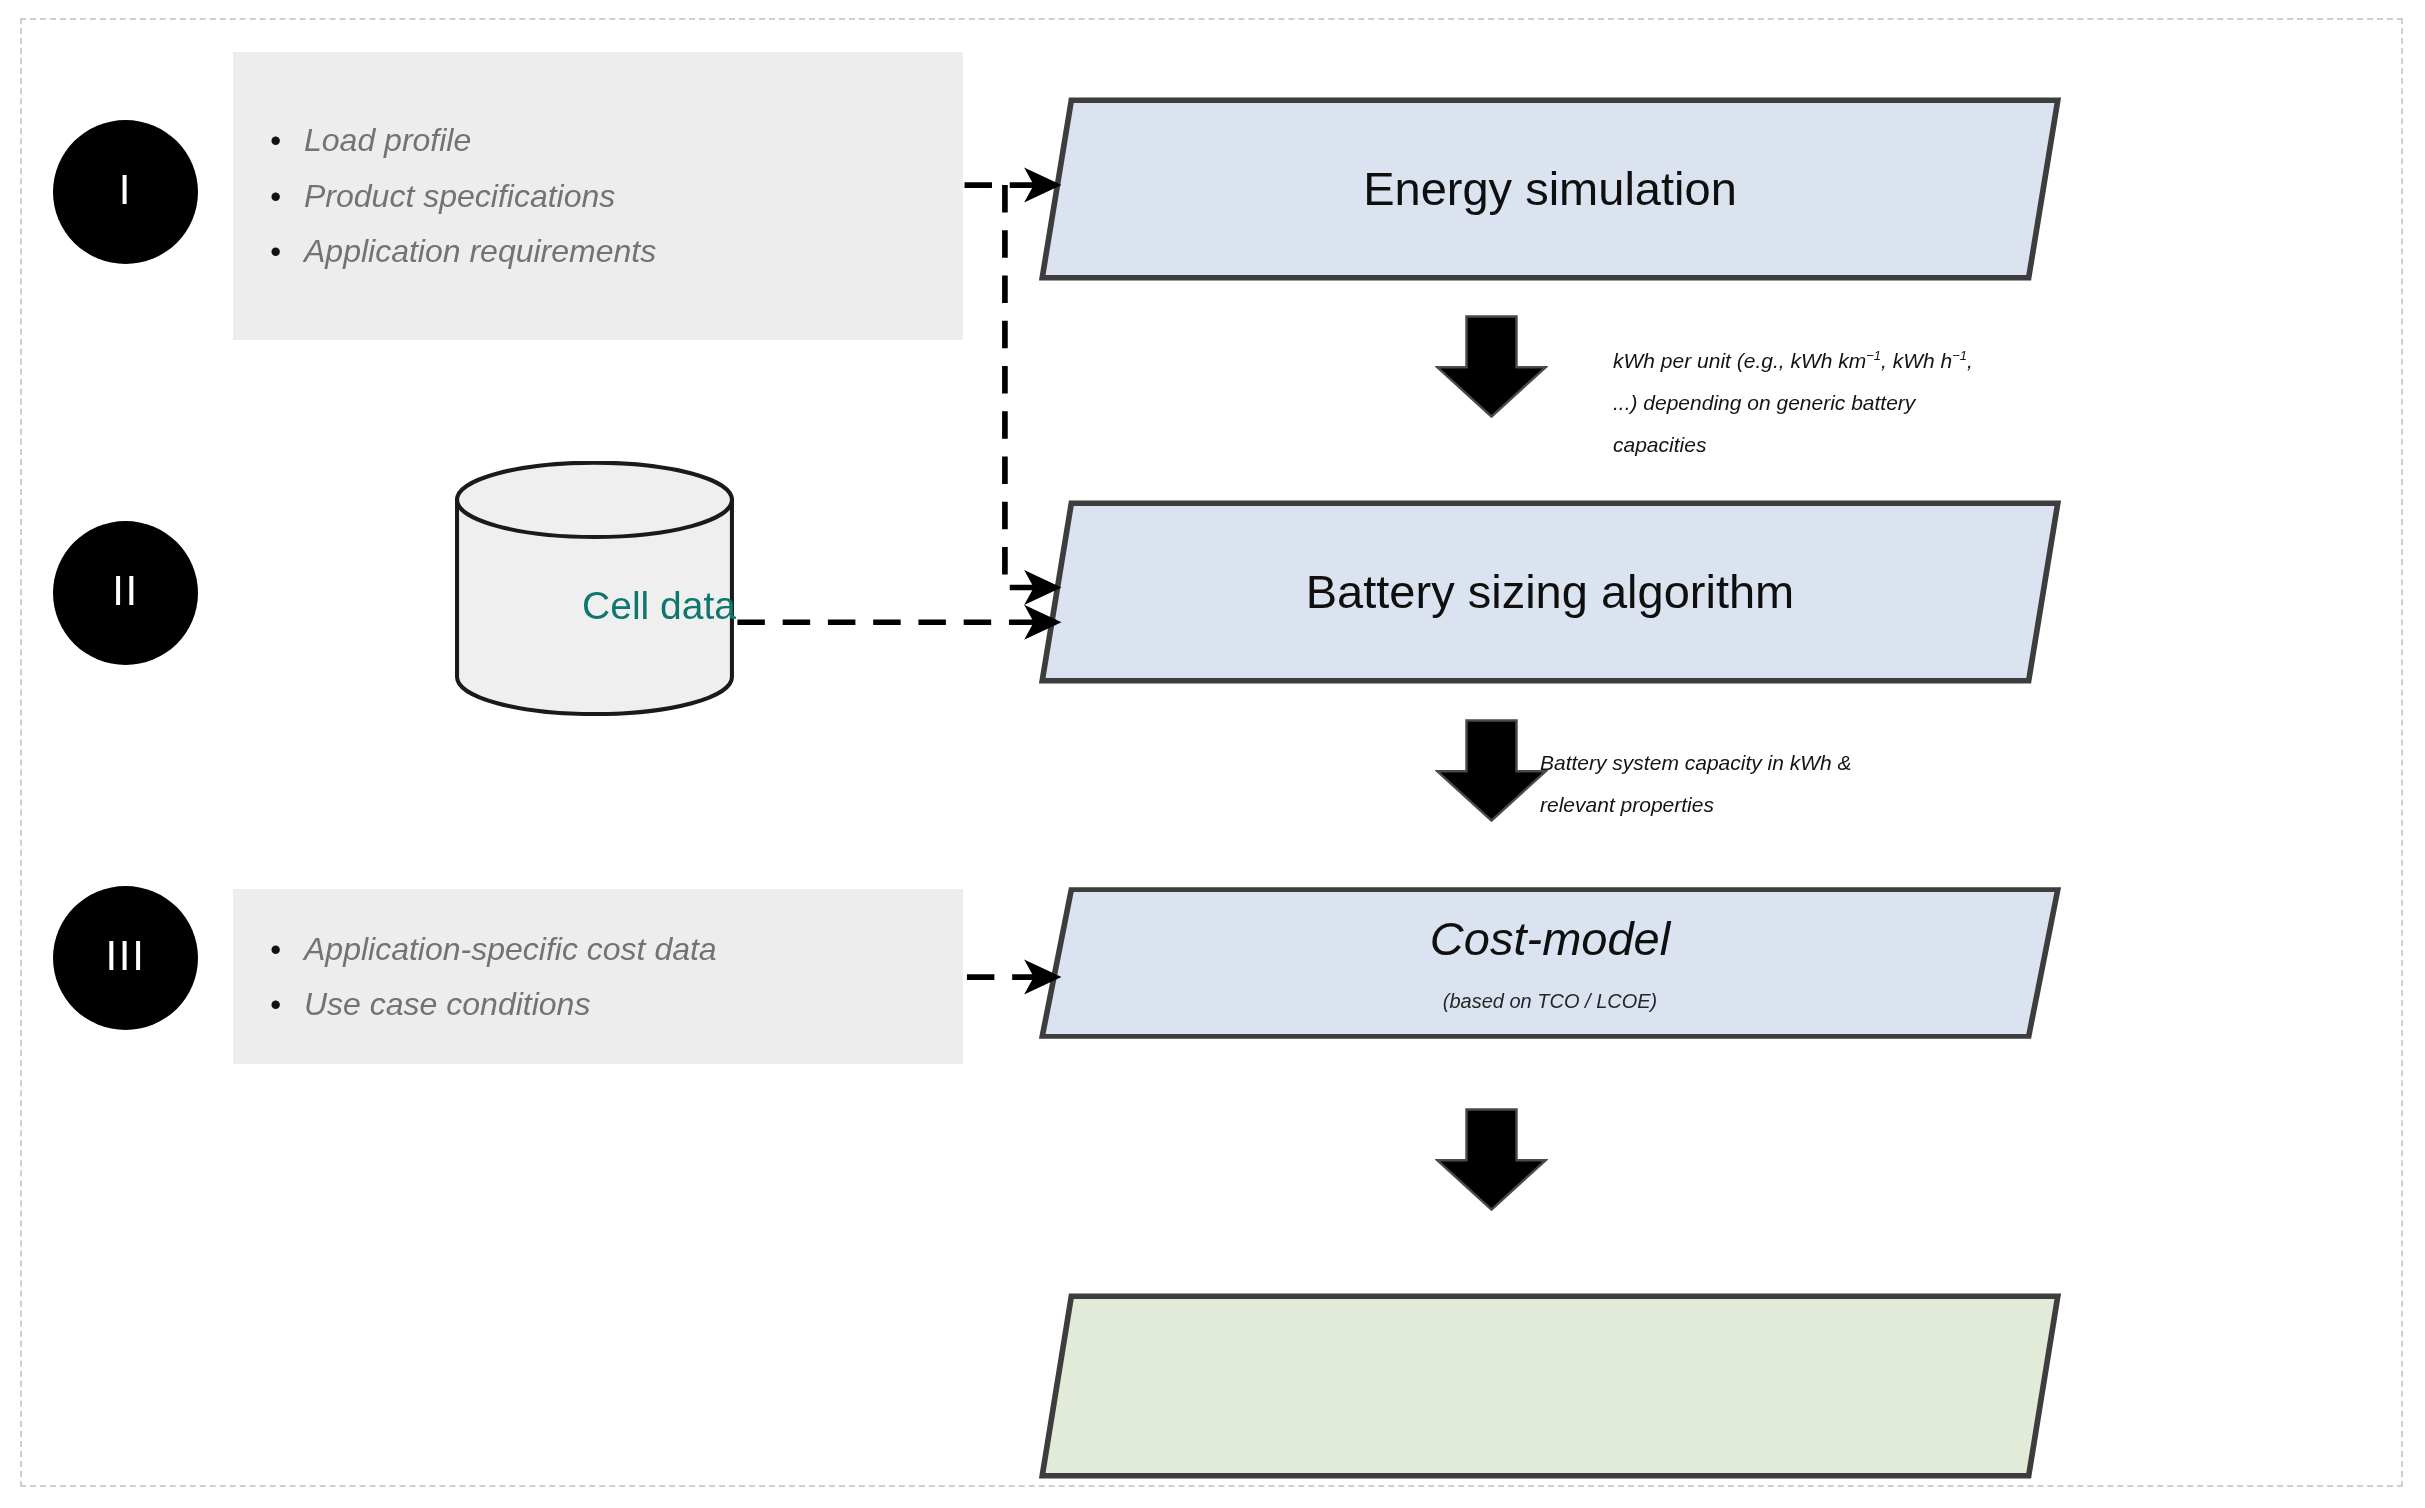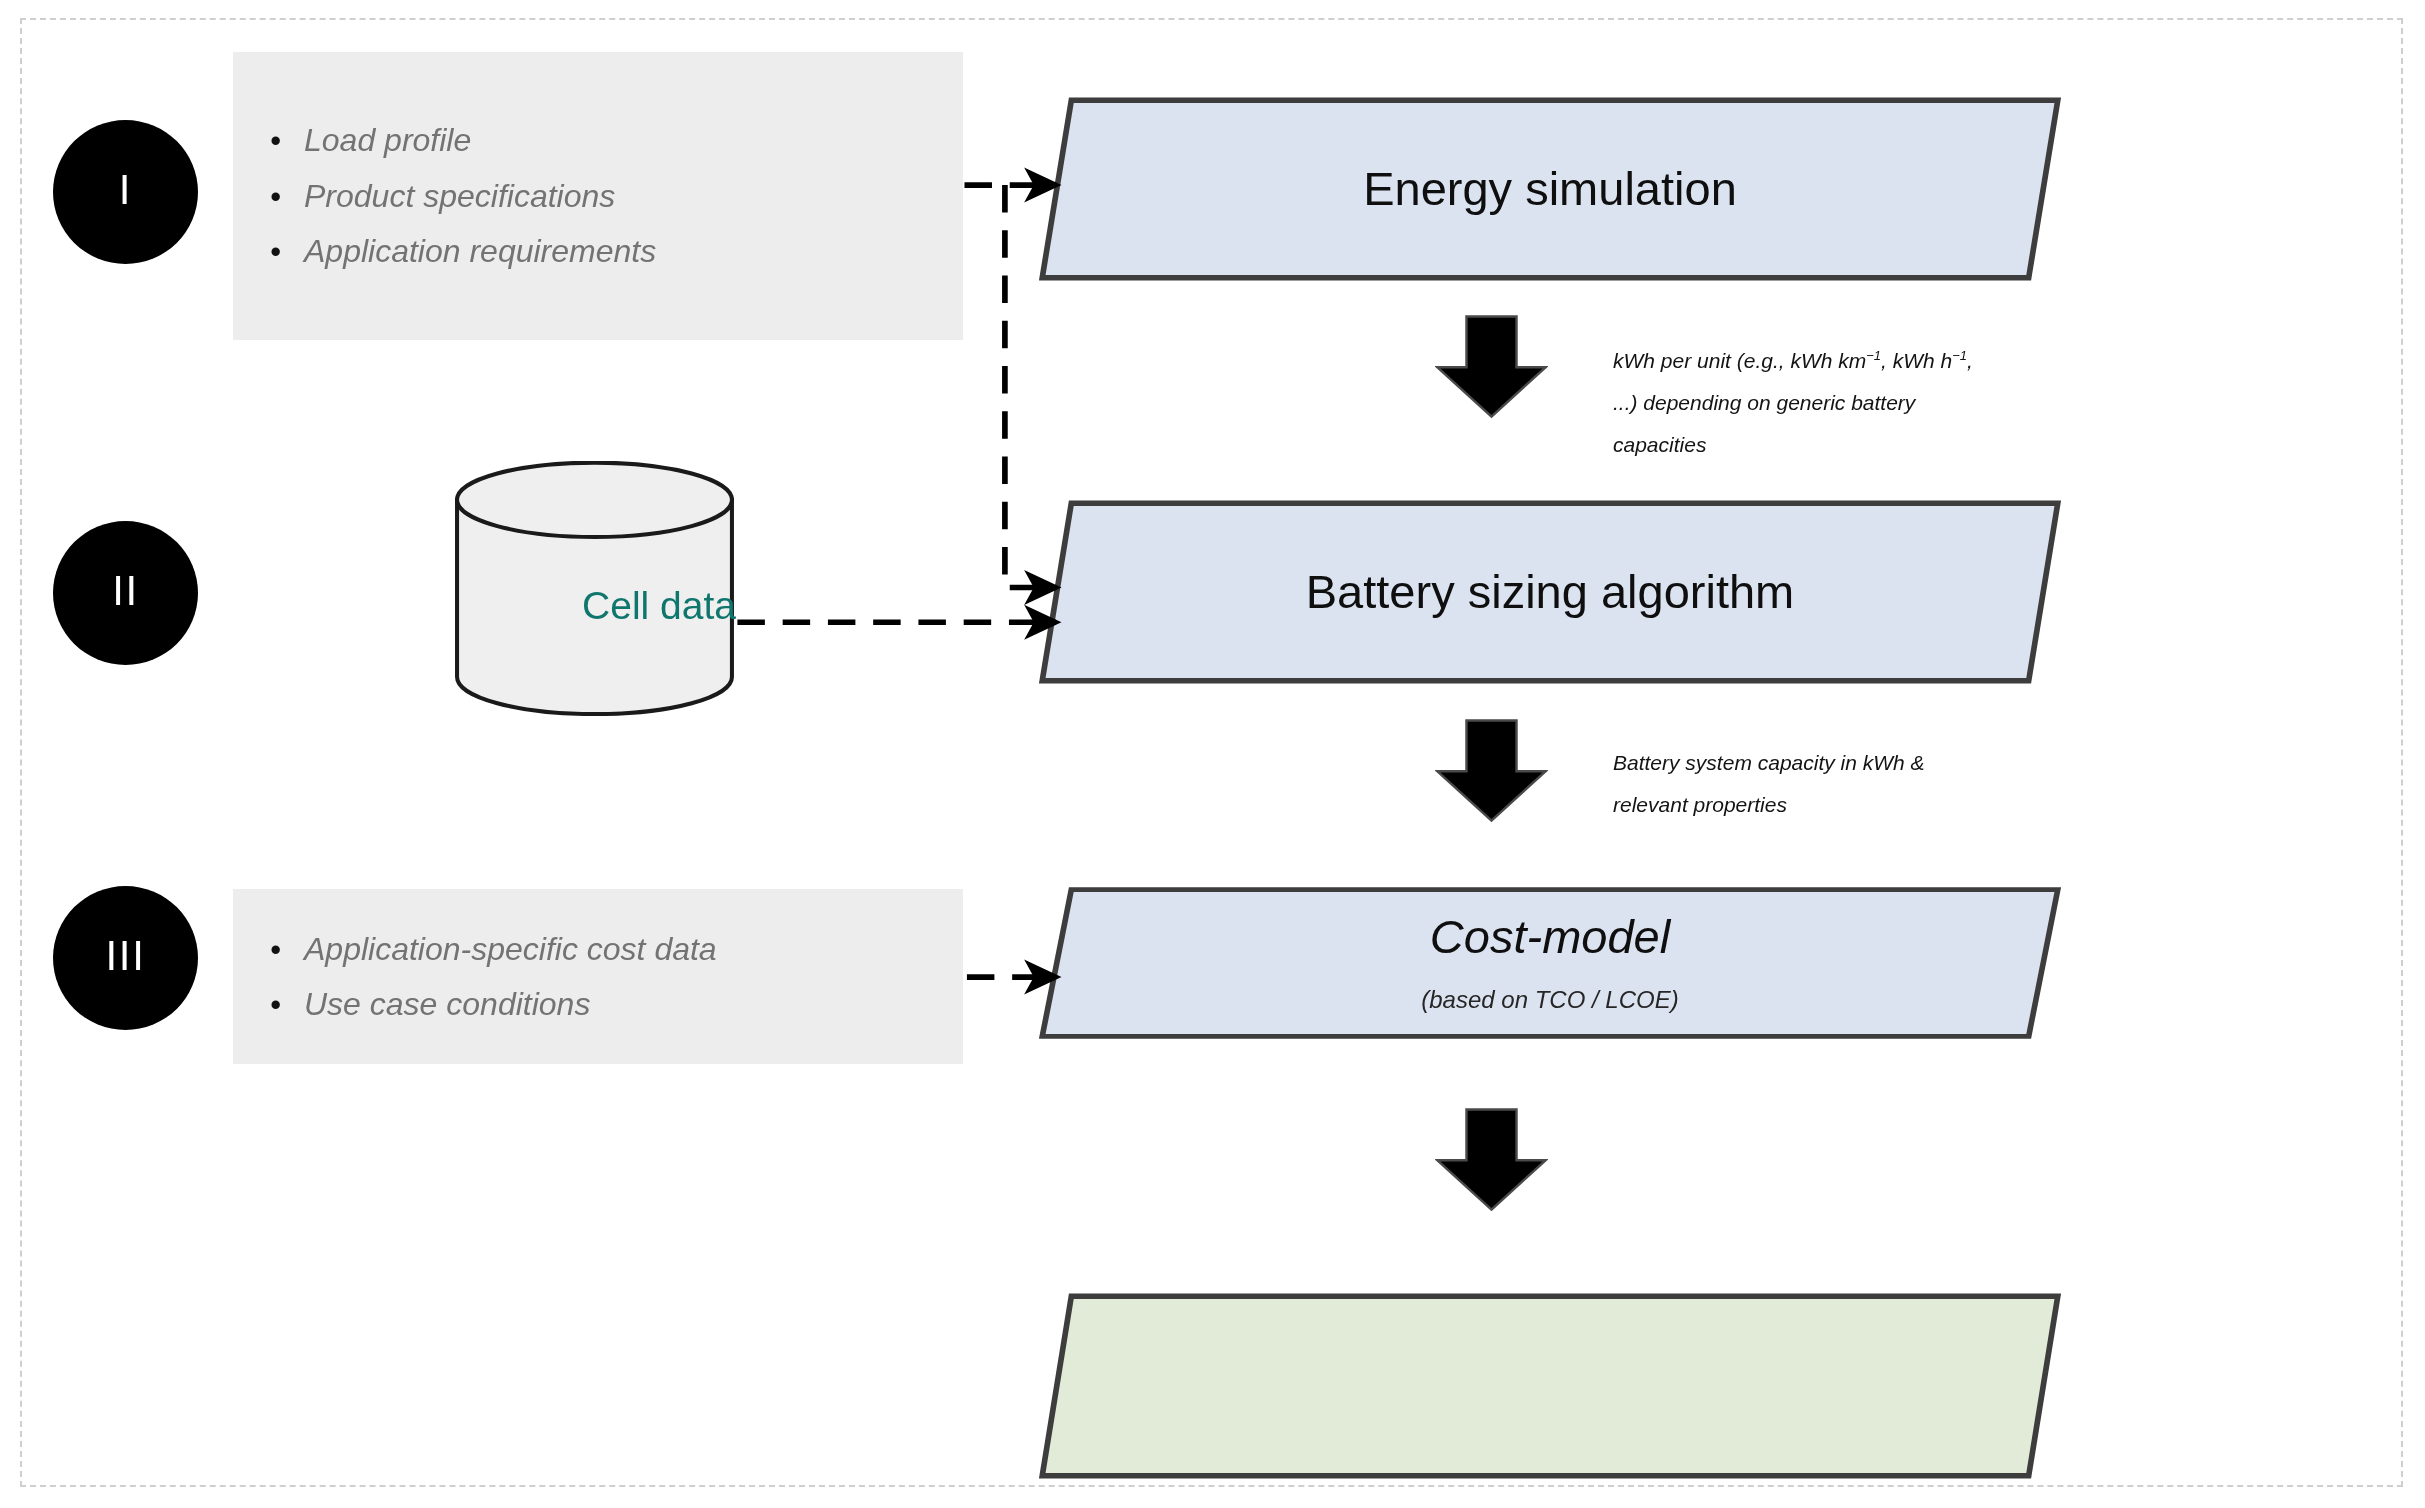--- a/index.html
+++ b/index.html
@@ -133,21 +133,21 @@
     z-index: 2;
     padding: 0 97px;
   }
   .pgram .title {
     font-size: 47px;
     line-height: 1.12;
     color: #0f0f0f;
     font-family: "Liberation Sans", sans-serif;
   }
   .pgram .subtitle {
-    font-size: 24px;
+    font-size: 20px;
     line-height: 1.2;
     color: #262626;
     margin-top: 23px;
     font-family: "Liberation Sans", sans-serif;
   }
   #box-energy  { left: 1039px; top: 97px;  width: 1022px; height: 184px; }
   #box-sizing  { left: 1039px; top: 500px;  width: 1022px; height: 184px; }
   #box-cost    { left: 1039px; top: 887px; width: 1022px; height: 152px; font-style: italic; }
   #box-result  { left: 1039px; top: 1293px; width: 1022px; height: 186px; }
 
@@ -172,21 +172,21 @@
   
   .annotation {
     position: absolute;
     font-style: italic;
     font-size: 21px;
     line-height: 42px;
     color: #141414;
     font-family: "Liberation Sans", sans-serif;
   }
   #anno-1 { left: 1613px; top: 335px;  width: 776px; }
-  #anno-2 { left: 1613px; top: 742px;  width: 760px; }
+  #anno-2 { left: 1540px; top: 742px;  width: 760px; }
   .annotation sup { font-size: 0.62em; vertical-align: super; }
 
   
   #connectors {
     position: absolute;
     left: 0; top: 0;
     width: 2426px;
     height: 1508px;
     pointer-events: none;
   }

